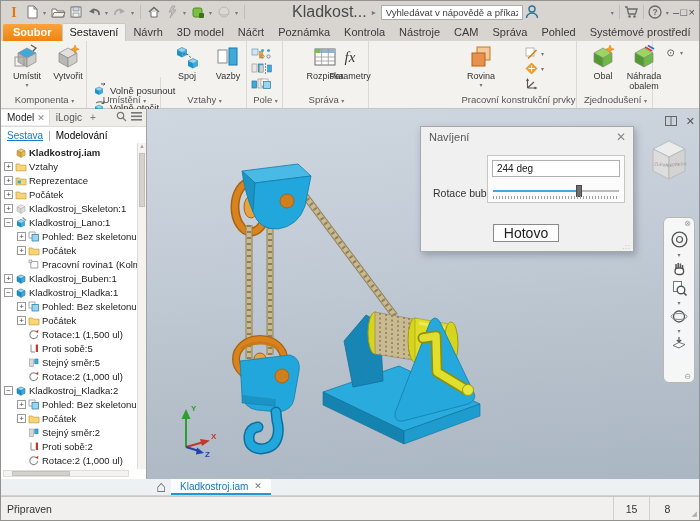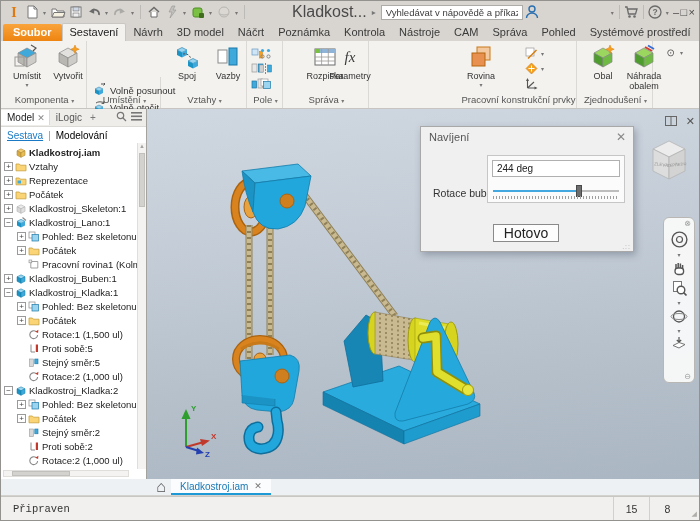--- a/index.html
+++ b/index.html
@@ -77,21 +77,21 @@
   .sl-handle{position:absolute;left:calc(68% - 3px);top:1px;width:6px;height:12px;background:#6e6e6e;border:1px solid #4a4a4a;}
   .dlg-ticks{position:absolute;left:5px;right:5px;bottom:3px;height:3px;background:repeating-linear-gradient(90deg,#9e9e9e 0 1px,transparent 1px 3px);}
   .dlg-btn{position:absolute;left:72px;bottom:9px;width:66px;height:18px;background:#fdfdfd;border:1px solid #8a8a8a;font-size:14px;color:#222;display:flex;align-items:center;justify-content:center;margin-top:36px;}
   .dlg-grip{position:absolute;right:2px;bottom:1px;font-size:7px;color:#aaa;letter-spacing:1px;}
   
   .doctabs{position:absolute;left:0;top:478px;right:0;height:17px;background:#eef1f4;border-bottom:1px solid #d4d2cf;display:flex;align-items:stretch;}
   .dt-home{margin-left:150px;width:20px;display:flex;align-items:center;justify-content:center;color:#555;}
   .dt-tab{display:flex;align-items:center;gap:6px;padding:0 9px;background:#fbfcfd;border-bottom:2px solid #1d9ad6;font-size:10px;color:#1878b6;}
   .dt-x{color:#777;font-size:9px;}
   .statusbar{position:absolute;left:0;top:495px;right:0;bottom:0;background:#f1f0ee;border-top:1px solid #c9c7c3;display:flex;align-items:center;font-size:10.5px;color:#333;}
-  .st-left{padding-left:12px;font-family:Liberation Mono, monospace;}
+  .st-left{padding-left:6px;}
   .st-cell{margin-left:0;width:36px;text-align:center;border-left:1px solid #d2d0cc;align-self:stretch;display:flex;align-items:center;justify-content:center;}
   .st-spacer{flex:1;}
   .st-grip{width:14px;align-self:stretch;display:flex;align-items:flex-end;justify-content:flex-end;padding:2px;color:#b0aeaa;font-size:7px;}
 </style>
 </head>
 <body>
 
 <div class="window">
 
   <div class="titlebar">

